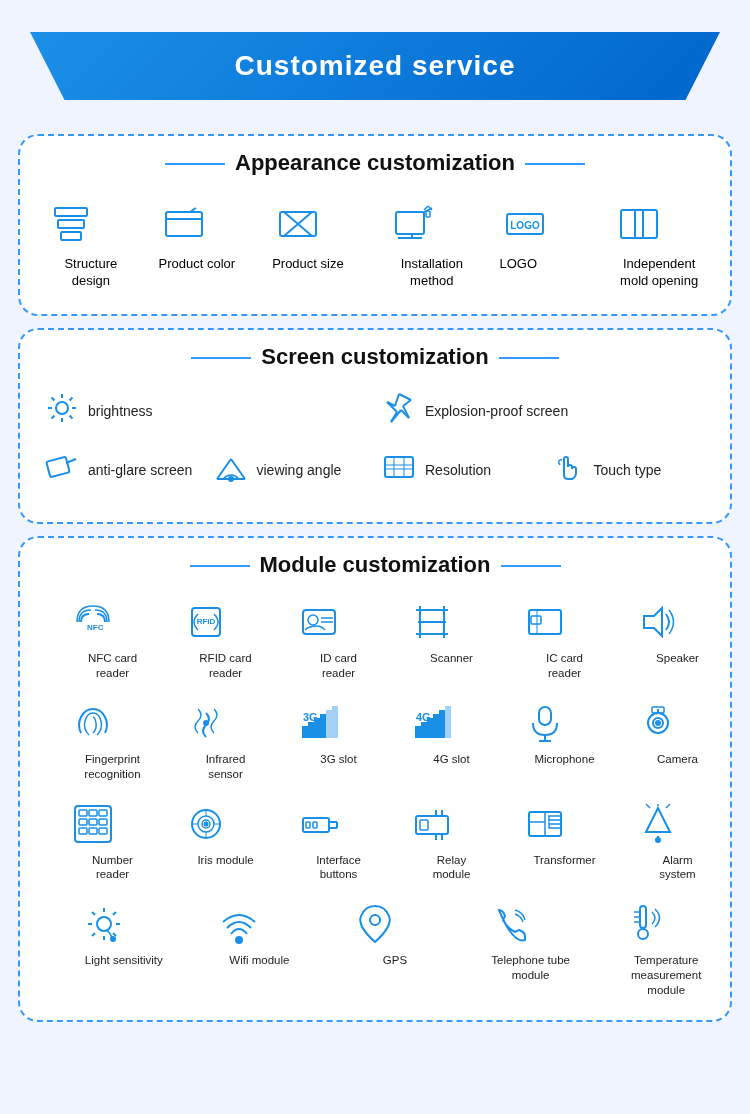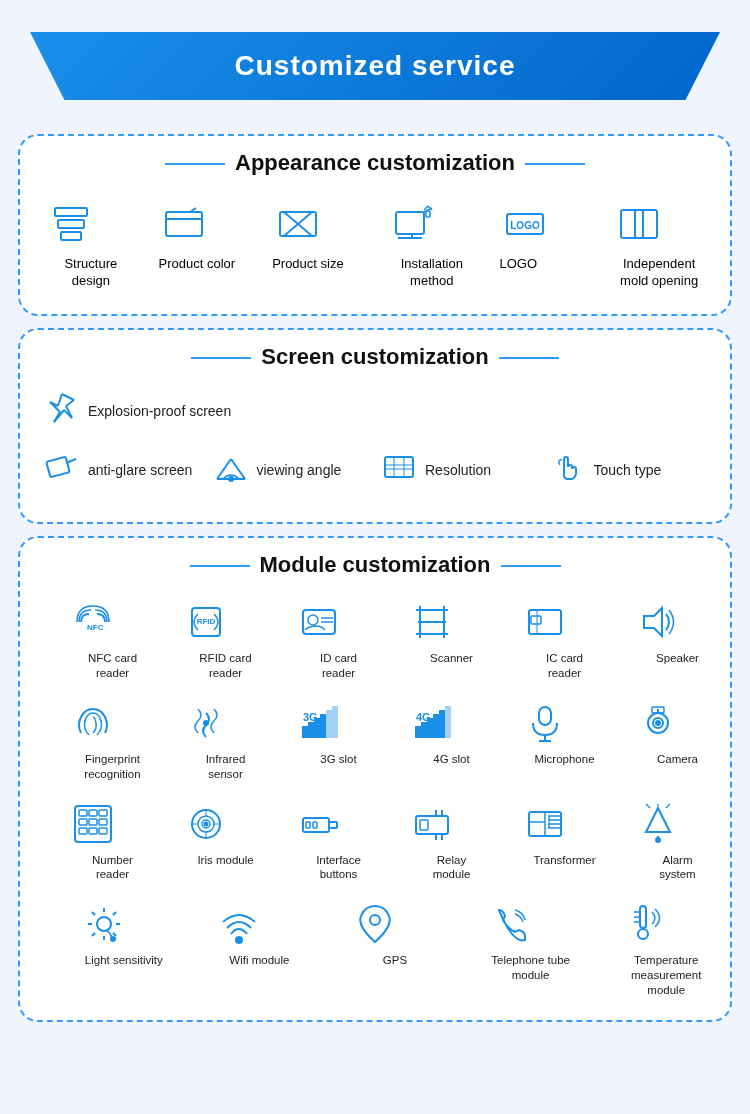--- a/index.html
+++ b/index.html
@@ -240,20 +240,36 @@
     </div>
 
   </div>
 </div>
 
 <div class="section">
   <div class="section-title">Screen customization</div>
 
   <div class="screen-row">
 
+    <div class="screen-item">
+      <div class="icon-img">
+        <svg viewBox="0 0 36 36" fill="none" xmlns="http://www.w3.org/2000/svg" style="width:36px;height:36px;">
+          <circle cx="18" cy="18" r="6" stroke="#1a8fe8" stroke-width="2"></circle>
+          <line x1="18" y1="4" x2="18" y2="8" stroke="#1a8fe8" stroke-width="2"></line>
+          <line x1="18" y1="28" x2="18" y2="32" stroke="#1a8fe8" stroke-width="2"></line>
+          <line x1="4" y1="18" x2="8" y2="18" stroke="#1a8fe8" stroke-width="2"></line>
+          <line x1="28" y1="18" x2="32" y2="18" stroke="#1a8fe8" stroke-width="2"></line>
+          <line x1="7.5" y1="7.5" x2="10.5" y2="10.5" stroke="#1a8fe8" stroke-width="2"></line>
+          <line x1="25.5" y1="25.5" x2="28.5" y2="28.5" stroke="#1a8fe8" stroke-width="2"></line>
+          <line x1="28.5" y1="7.5" x2="25.5" y2="10.5" stroke="#1a8fe8" stroke-width="2"></line>
+          <line x1="10.5" y1="25.5" x2="7.5" y2="28.5" stroke="#1a8fe8" stroke-width="2"></line>
+        </svg>
+      </div>
+      <div class="label">brightness</div>
+    </div>
 
 
     <div class="screen-item">
       <div class="icon-img">
         <svg viewBox="0 0 36 36" fill="none" xmlns="http://www.w3.org/2000/svg" style="width:36px;height:36px;">
           <line x1="18" y1="4" x2="14" y2="16" stroke="#1a8fe8" stroke-width="2"></line>
           <line x1="14" y1="16" x2="6" y2="12" stroke="#1a8fe8" stroke-width="2"></line>
           <line x1="6" y1="12" x2="16" y2="22" stroke="#1a8fe8" stroke-width="2"></line>
           <line x1="16" y1="22" x2="10" y2="32" stroke="#1a8fe8" stroke-width="2"></line>
           <line x1="10" y1="32" x2="20" y2="20" stroke="#1a8fe8" stroke-width="2"></line>

